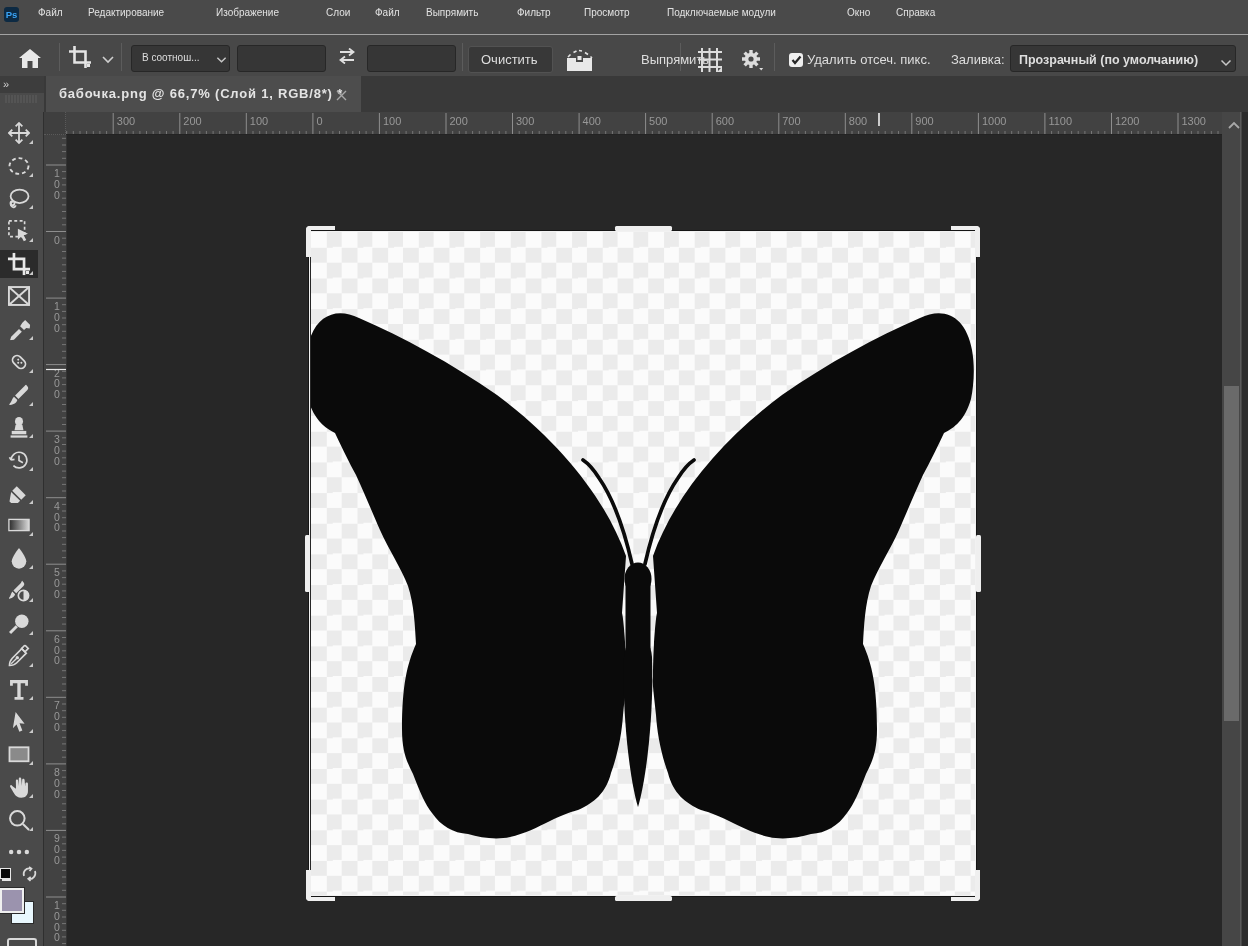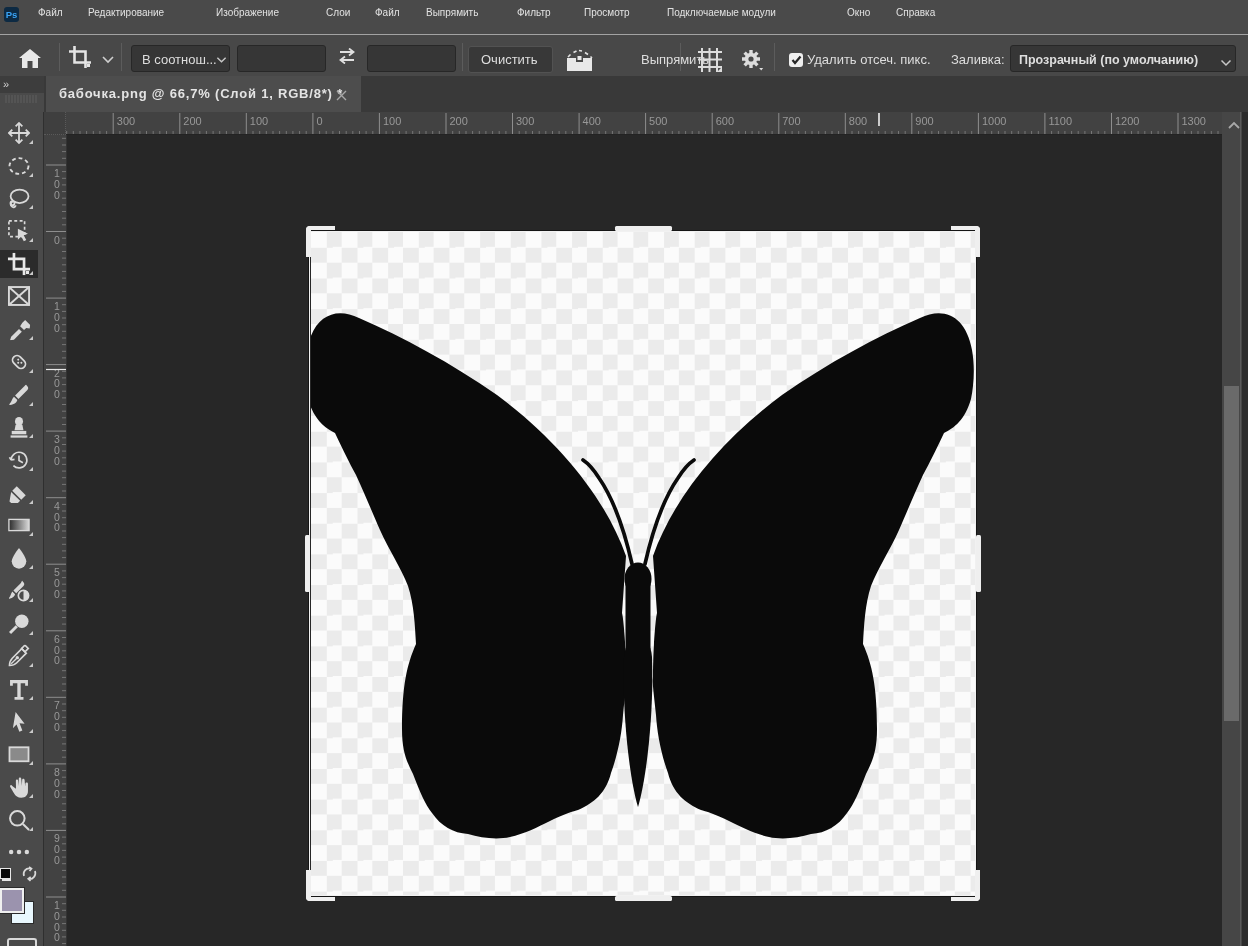--- a/index.html
+++ b/index.html
@@ -43,21 +43,21 @@
 <svg class="abs" style="left:69px;top:11px;" width="22" height="22" viewBox="0 0 22 22">
         <path d="M5.5 0 V16.5 H22" stroke="#e4e4e4" stroke-width="2.6" fill="none"></path>
         <path d="M0 5.5 H16.5 V22" stroke="#e4e4e4" stroke-width="2.6" fill="none"></path>
         <rect x="18" y="18" width="3" height="3" fill="#e4e4e4"></rect>
       </svg>
 <svg class="abs" style="left:101px;top:20px;" width="14" height="9" viewBox="0 0 14 9">
         <path d="M2 2 L7 7 L12 2" stroke="#cfcfcf" stroke-width="1.6" fill="none"></path>
       </svg>
 <div class="sep" style="left:121px;"></div>
 <div class="fld" style="left:131px;width:99px;"></div>
-<span class="optxt" style="left:142px;font-size:13px;">В соотнош...</span>
+<span class="optxt" style="left:142px;font-size:10px;">В соотнош...</span>
 <svg class="abs" style="left:216px;top:21px;" width="11" height="8" viewBox="0 0 12 8">
         <path d="M1.5 1.5 L6 6 L10.5 1.5" stroke="#c8c8c8" stroke-width="1.5" fill="none"></path>
       </svg>
 <div class="fld" style="left:237px;width:89px;"></div>
 <svg class="abs" style="left:336px;top:13px;" width="22" height="16" viewBox="0 0 22 16">
         <path d="M4 4 H16 M13 0.5 L17.5 4 L13 7.5" stroke="#e0e0e0" stroke-width="1.8" fill="none"></path>
         <path d="M18 12 H6 M9 8.5 L4.5 12 L9 15.5" stroke="#e0e0e0" stroke-width="1.8" fill="none"></path>
       </svg>
 <div class="fld" style="left:367px;width:89px;"></div>
 <div class="sep" style="left:462px;"></div>

